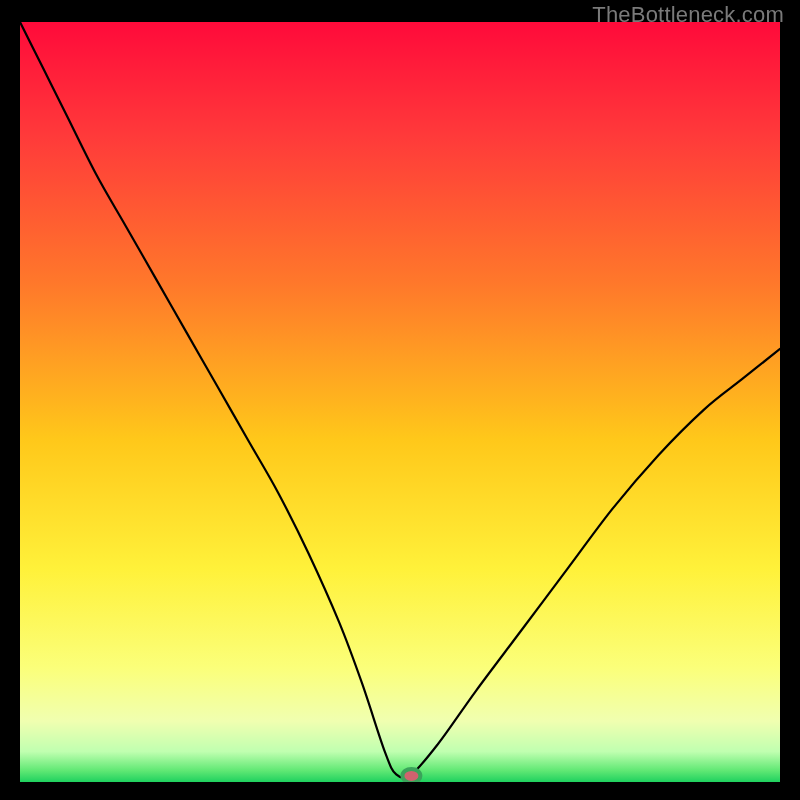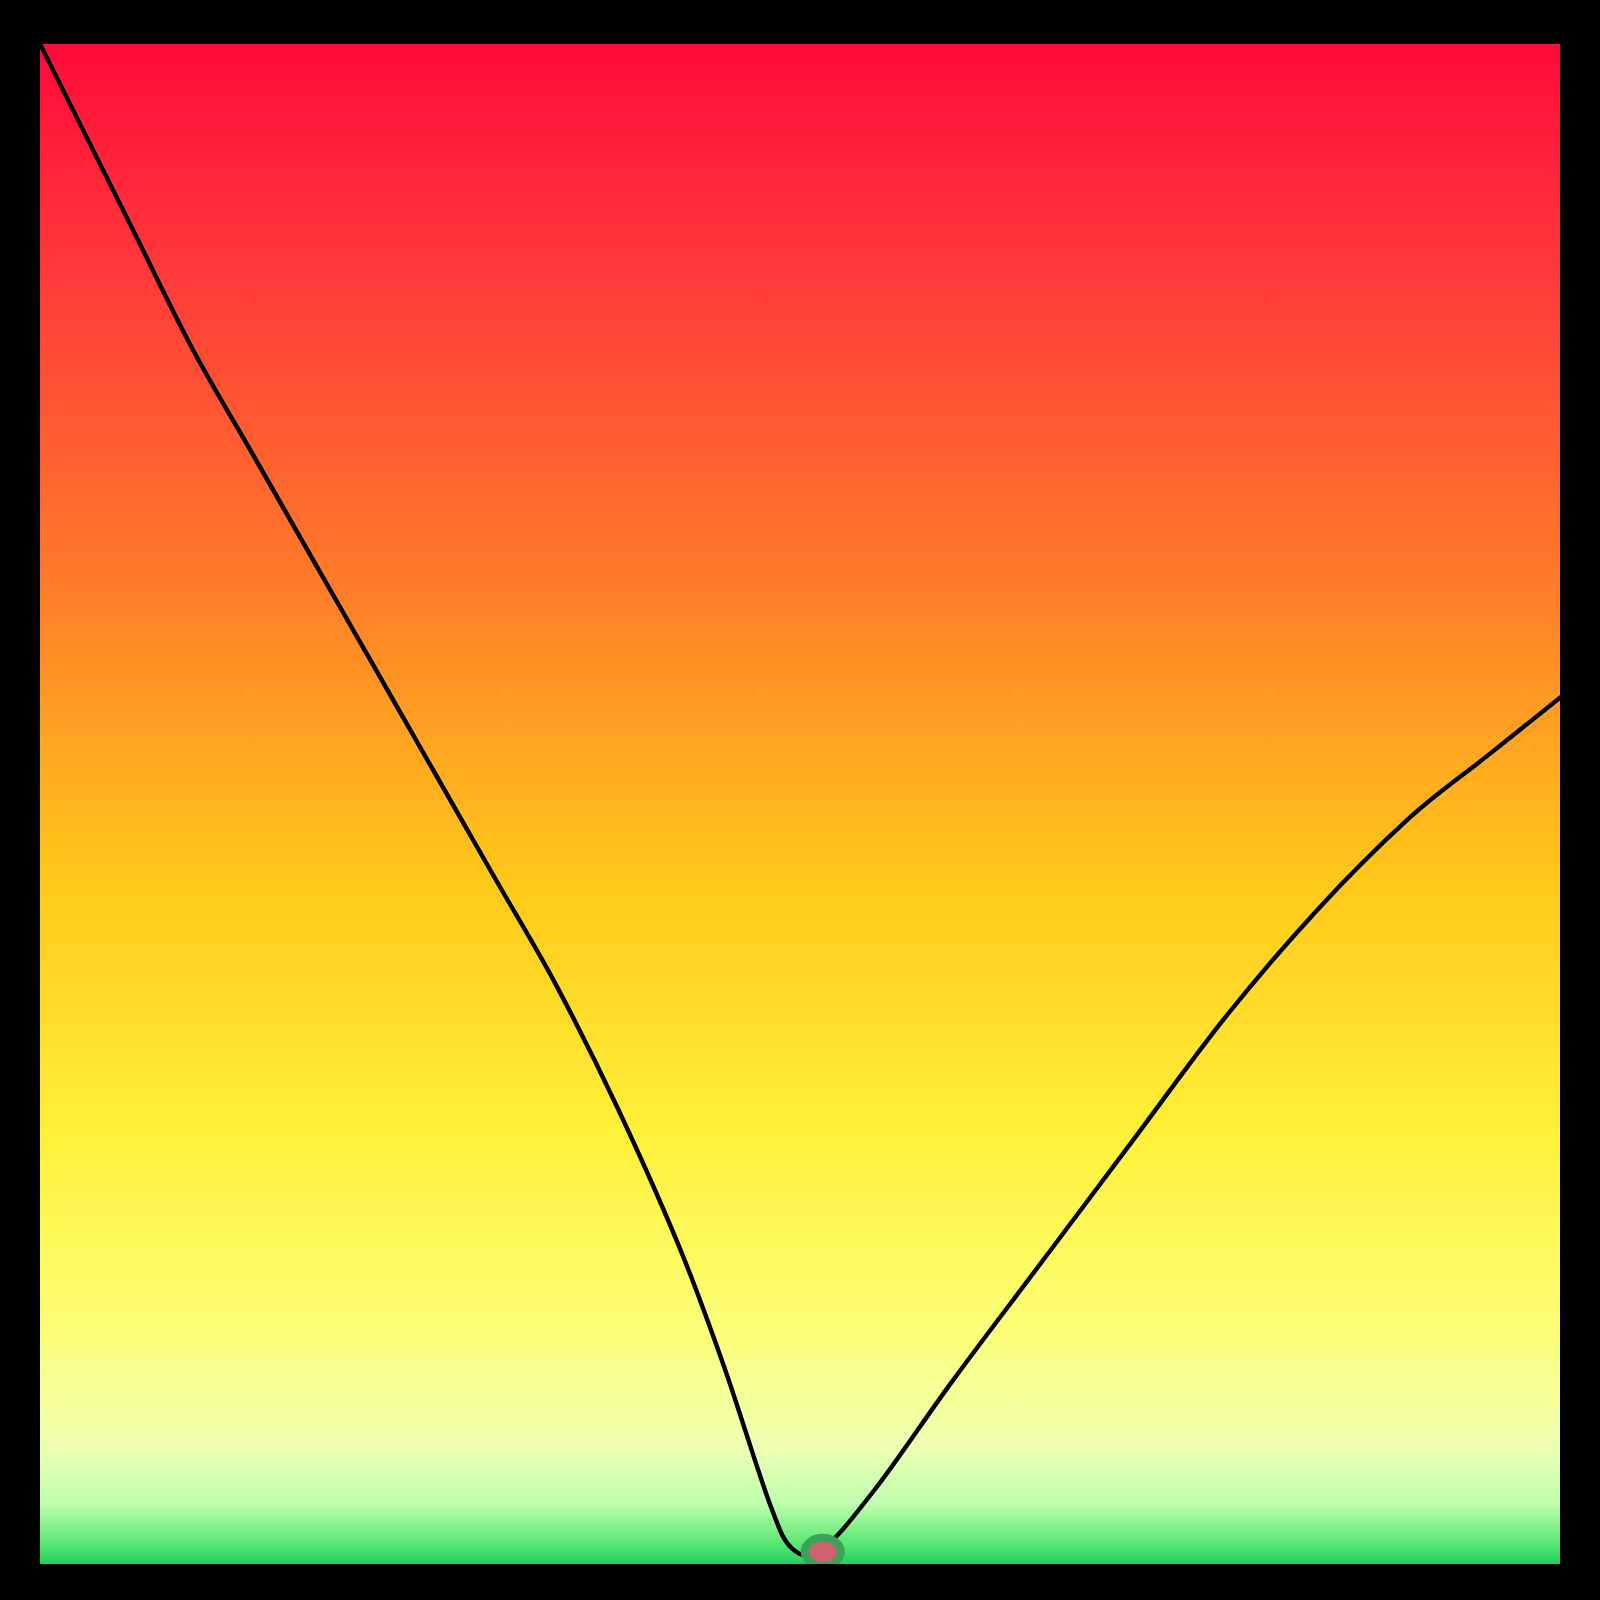--- a/index.html
+++ b/index.html
@@ -42,20 +42,21 @@
   .marker {
     fill: #d0626e;
     stroke: #3aa35a;
     stroke-width: 4;
   }
 </style>
 </head>
 <body>
 <div class="frame">
 
+  <div class="watermark">TheBottleneck.com</div>
 
   <svg viewBox="0 0 760 760">
     <defs>
       <linearGradient id="bg-grad" x1="0" y1="0" x2="0" y2="1">
         <stop offset="0" stop-color="#ff0a3a"></stop>
         <stop offset="0.15" stop-color="#ff3a3a"></stop>
         <stop offset="0.35" stop-color="#ff7a2a"></stop>
         <stop offset="0.55" stop-color="#ffc81a"></stop>
         <stop offset="0.72" stop-color="#fff13a"></stop>
         <stop offset="0.85" stop-color="#fbff7a"></stop>

